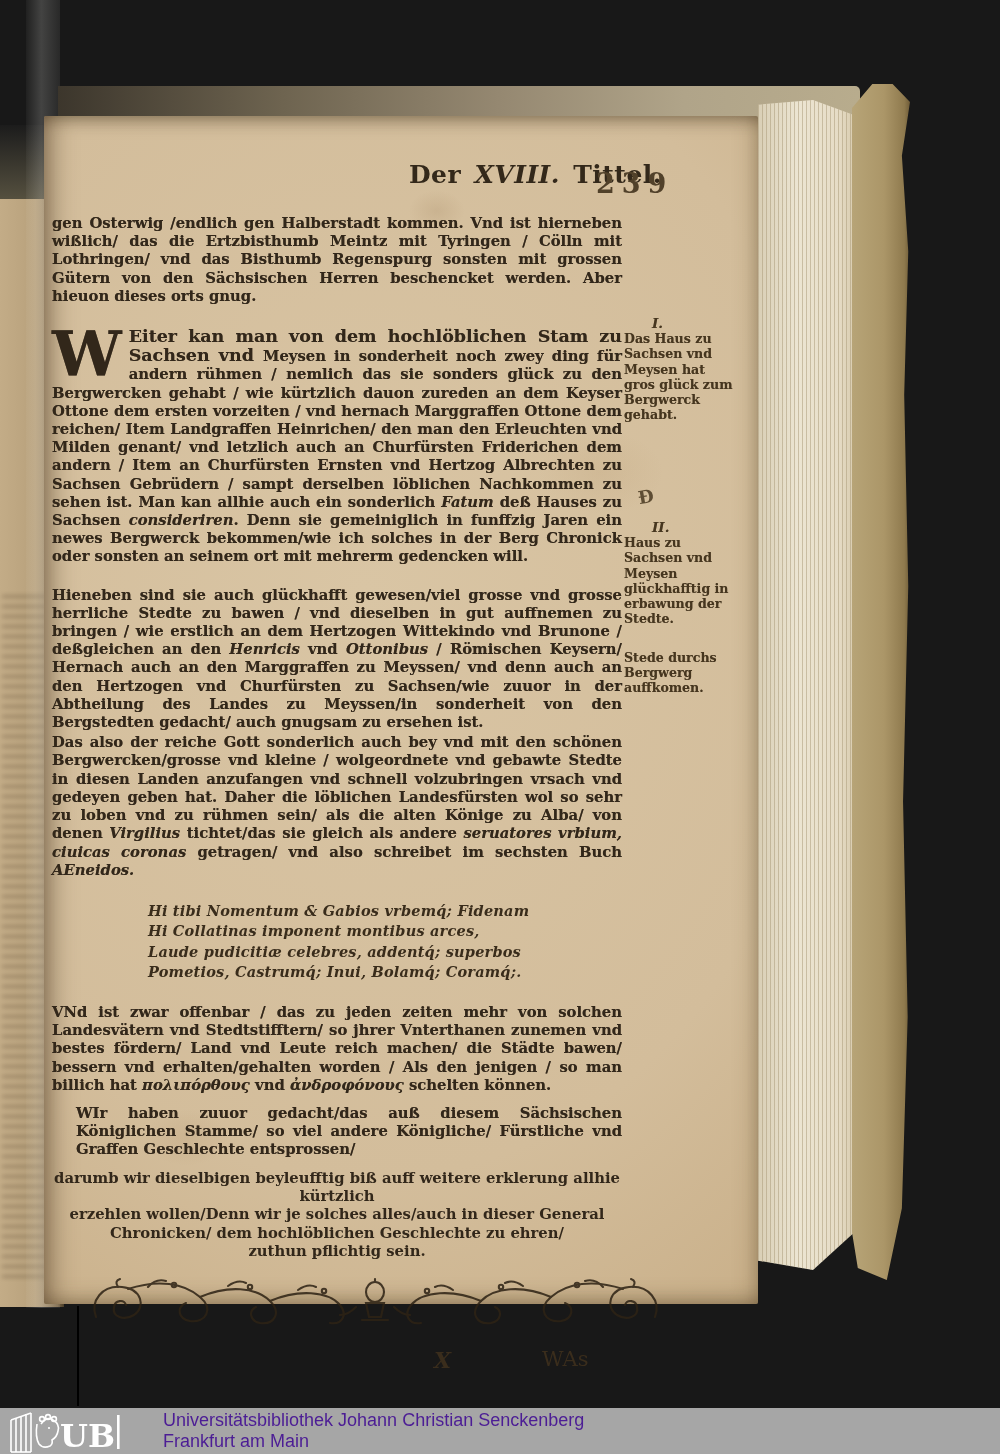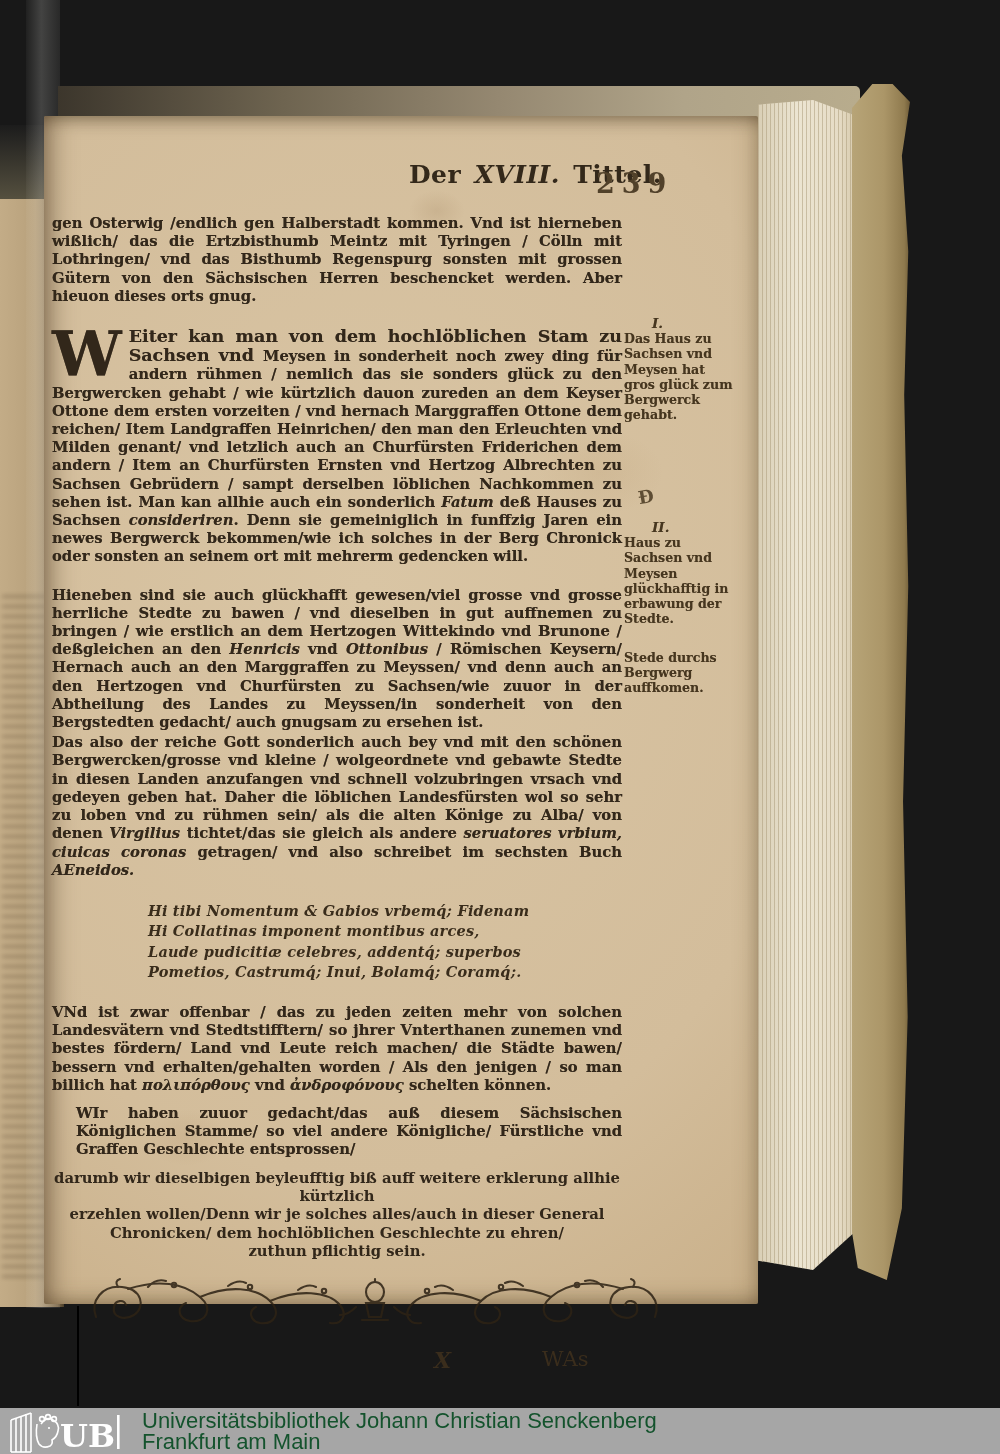--- a/index.html
+++ b/index.html
@@ -75,24 +75,24 @@
     font-weight:700;text-shadow:0 0 .4px rgba(70,54,31,.5);}
   .mnum{font-style:italic;font-weight:600;font-size:13.5px;margin-left:28px;}
   .mnote-1{left:580px;top:200px;}
   .mnote-2{left:580px;top:404px;}
   .mnote-3{left:580px;top:534px;}
   .margin-mark{position:absolute;left:594px;top:370px;font-size:18px;font-weight:700;
     color:#4a3a22;transform:rotate(-10deg);opacity:.85;}
 
   
   .footer-bar{position:absolute;left:0;bottom:0;width:1000px;height:46px;background:#a6a6a6;
-    display:flex;align-items:center;}
+    display:flex;align-items:center;gap:21px;}
   .ub-logo{margin-left:8px;flex:0 0 auto;}
-  .footer-text{margin-left:16px;color:#14532d;font-family:"Liberation Sans","DejaVu Sans",sans-serif;
-    font-size:22px;line-height:21px;}
+  .footer-text{margin-left:16px;color:#4c1d95;font-family:"Liberation Sans","DejaVu Sans",sans-serif;
+    font-size:18px;line-height:21px;}
 </style>
 </head>
 <body>
 
 <div class="stage">
 
   <div class="facing-page"></div>
   <div class="holder-strip"></div>
   <div class="book-top-edge"></div>
 

